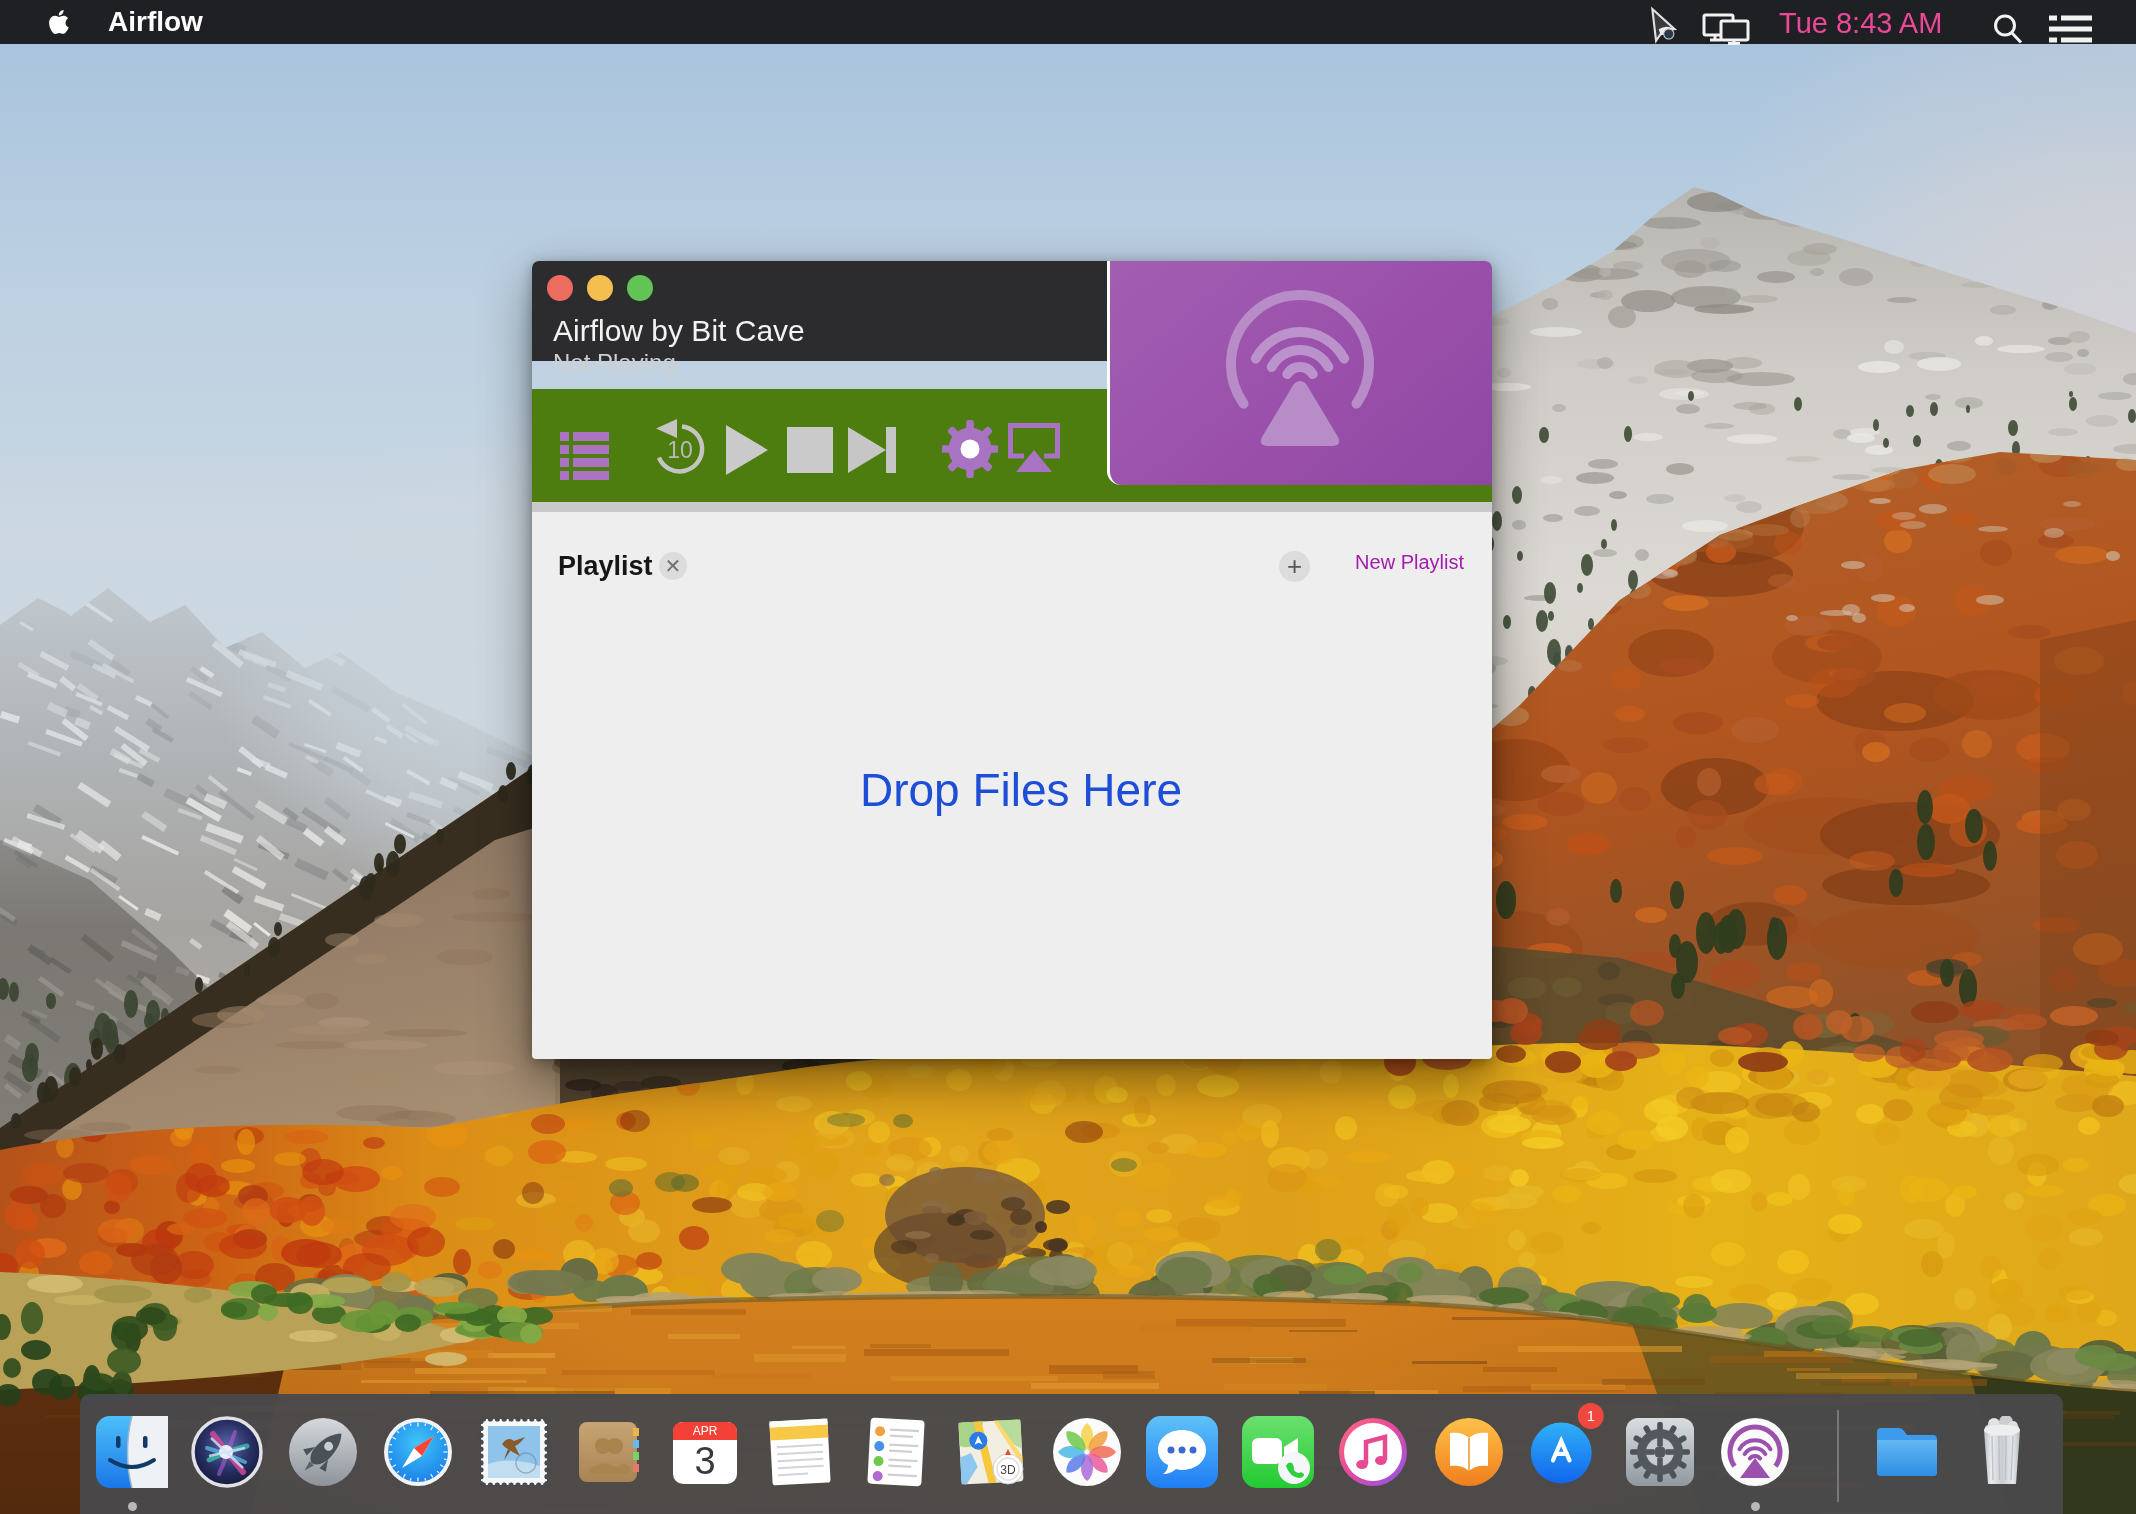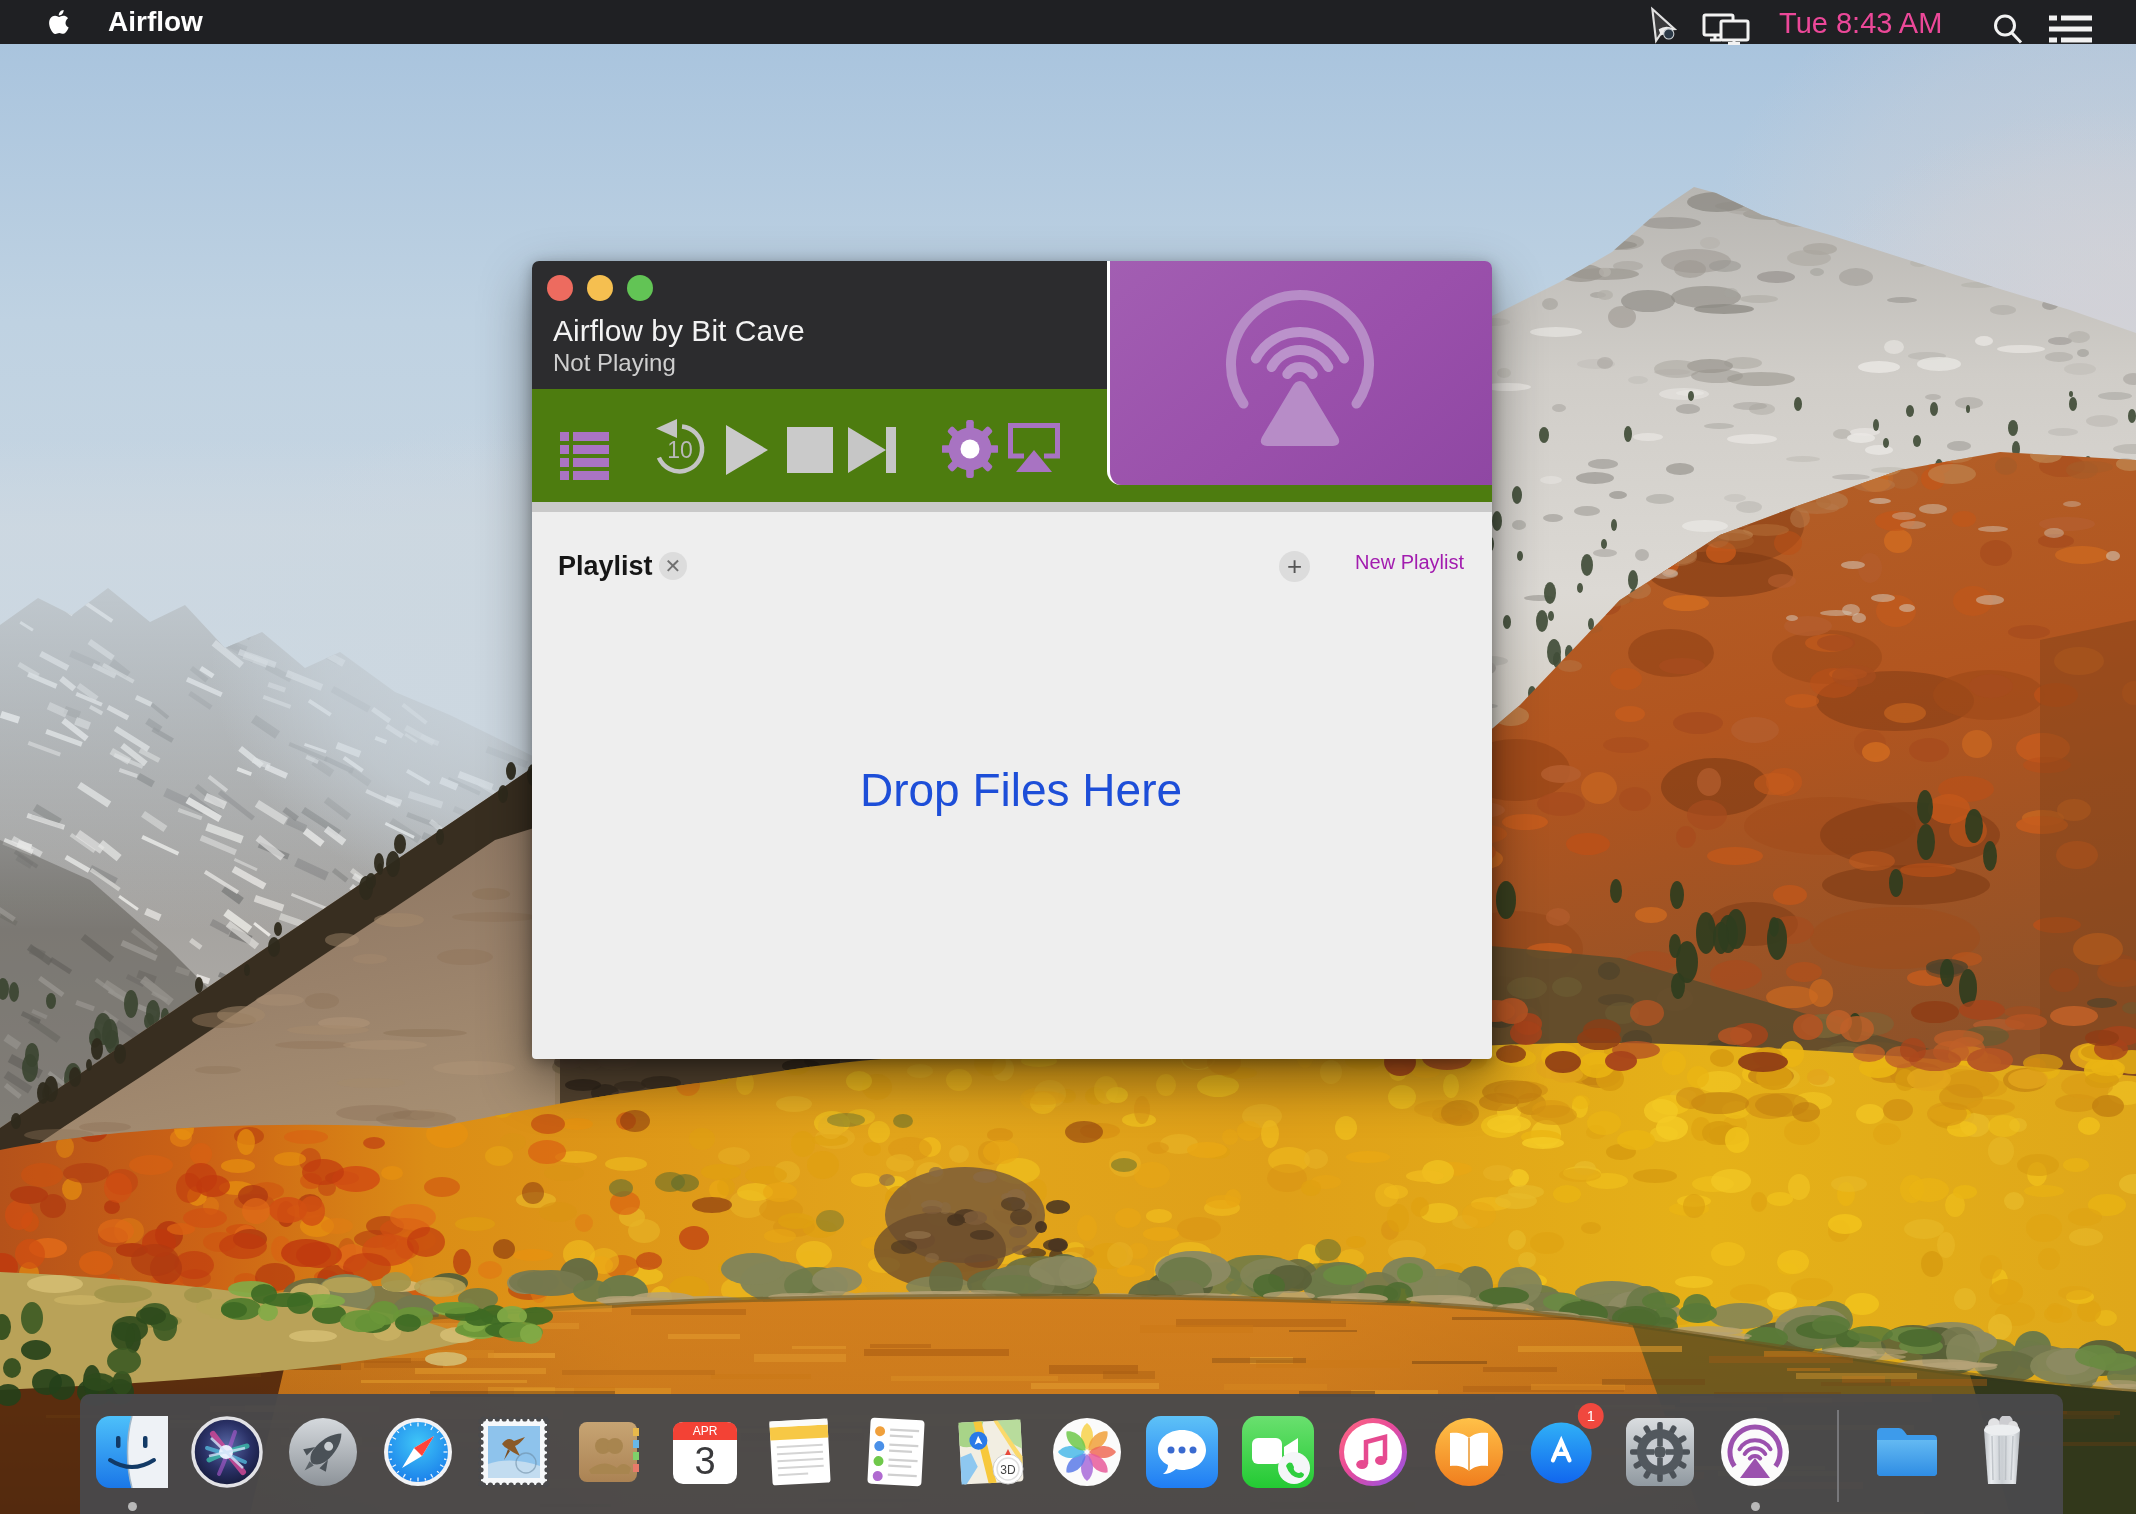--- a/index.html
+++ b/index.html
@@ -1,21 +1,21 @@
 <!DOCTYPE html>
 <html><head><meta charset="utf-8"><style>
 html,body{margin:0;padding:0;overflow:hidden;background:#ccd8e2;}
 #screen{position:relative;width:2136px;height:1514px;overflow:hidden;font-family:"Liberation Sans",sans-serif;background:#ccd8e2;}
 #wall{position:absolute;left:0;top:0;}
 #menubar{position:absolute;left:0;top:0;width:2136px;height:44px;background:#1f2023;color:#fff;}
 #menubar .apple{position:absolute;left:44px;top:7px;}
 #menubar .appname{position:absolute;left:108px;top:6px;font-weight:bold;font-size:28px;}
 .mb{position:absolute;top:0;height:44px;}
 #win{position:absolute;left:532px;top:261px;width:960px;height:798px;border-radius:7px;box-shadow:0 22px 52px rgba(0,0,0,0.42), 0 3px 14px rgba(0,0,0,0.3);}
-#winhead{position:absolute;left:0;top:0;width:575px;height:128px;background:#2c2c2e;border-radius:7px 0 0 0;}
+#winhead{position:absolute;left:0;top:0;width:575px;height:100px;background:#2c2c2e;border-radius:7px 0 0 0;}
 #winhead .title{position:absolute;left:21px;top:53px;font-size:30px;color:#f3f3f3;}
 #winhead .sub{position:absolute;left:21px;top:88px;font-size:24px;color:#cfcfcf;}
 #toolbar{position:absolute;left:0;top:128px;width:960px;height:113px;background:#4d7c0f;}
 #purple{position:absolute;left:575px;top:0;width:385px;height:224px;background:linear-gradient(140deg,#a25eb2 0%,#9a50ab 55%,#8f47a3 100%);border-radius:0 7px 0 14px;border-left:3px solid #fff;box-sizing:border-box;}
 #sep{position:absolute;left:0;top:241px;width:960px;height:10px;background:#c9c9c9;}
 #content{position:absolute;left:0;top:251px;width:960px;height:547px;background:#eeeeee;border-radius:0 0 4px 4px;}
 #content .pl{position:absolute;left:26px;top:39px;font-size:27px;font-weight:bold;color:#161616;}
 #content .plx{position:absolute;left:127px;top:40px;width:28px;height:28px;border-radius:14px;background:#dcdcdc;color:#707070;font-size:20px;text-align:center;line-height:28px;}
 #content .np{position:absolute;right:28px;top:39px;font-size:20px;color:#a21caf;}
 #content .npplus{position:absolute;right:182px;top:39px;width:31px;height:31px;border-radius:16px;background:#dcdcdc;color:#555;font-size:26px;text-align:center;line-height:30px;}

